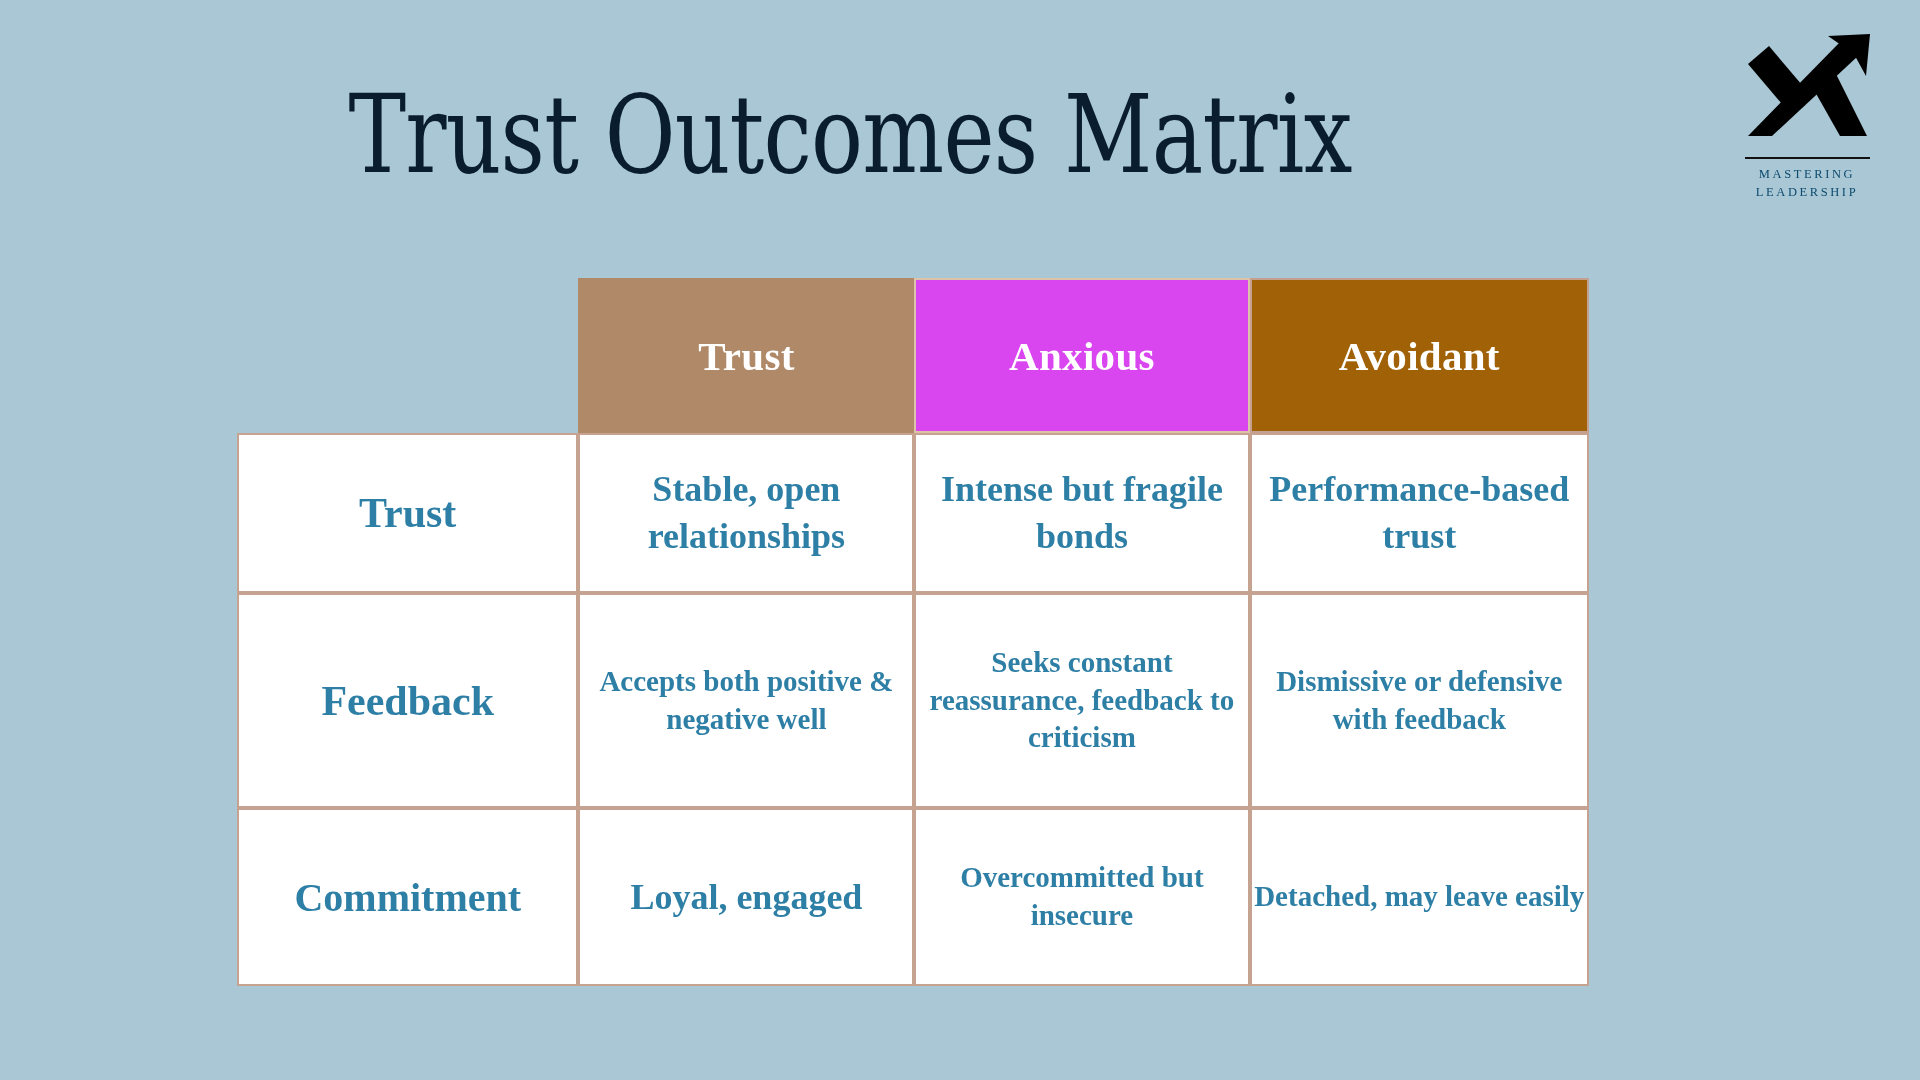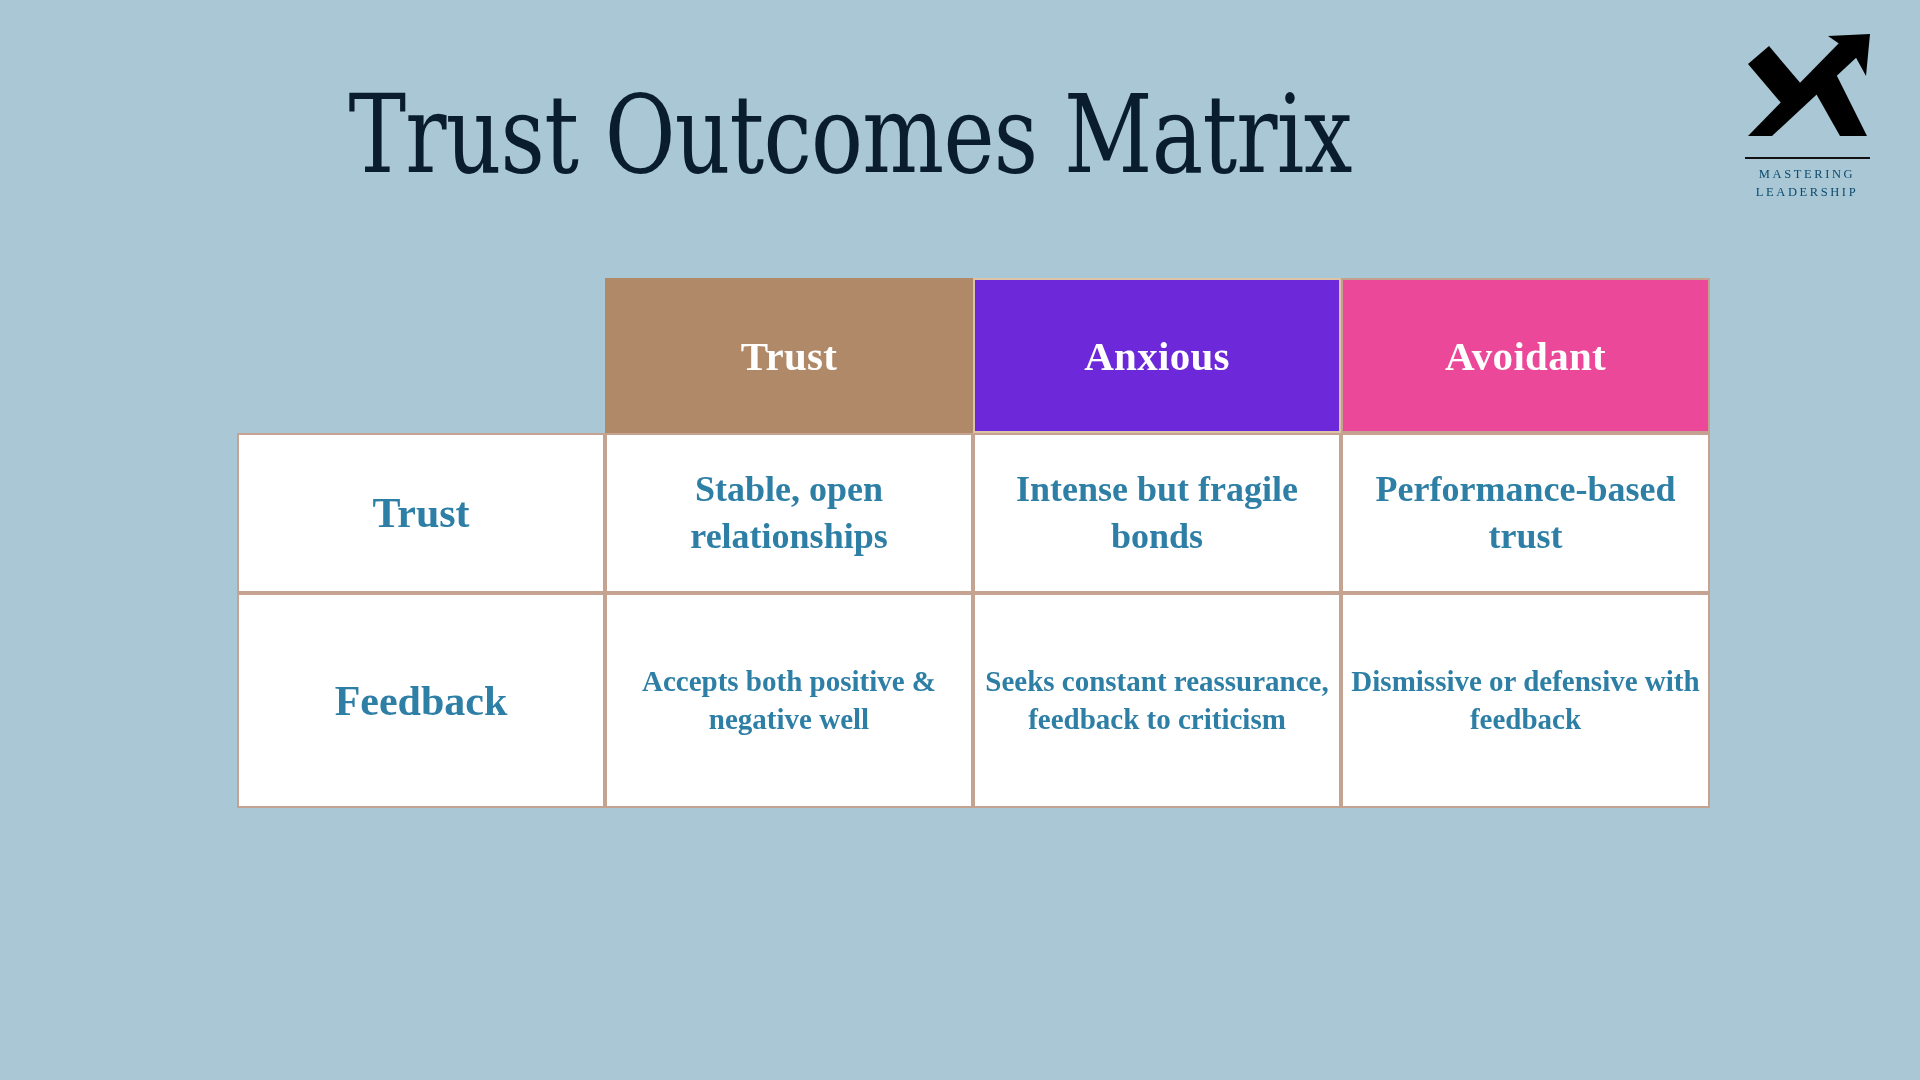--- a/index.html
+++ b/index.html
@@ -45,42 +45,42 @@
     letter-spacing:2.6px;
     line-height:1.45;
     color:#0c4a6e;
     text-align:center;
   }
 
   
   #matrix {
     position:absolute;
     left:237px; top:278px;
-    width:1473px;
+    width:1352px;
     border-collapse:separate;
     border-spacing:0;
   }
   #matrix td, #matrix th { padding:0; }
 
   .corner-blank { background:transparent; border:none; }
 
   .hdr {
     color:#ffffff;
     font-family:"Liberation Serif", serif;
     font-weight:700;
     font-size:41px;
     letter-spacing:0.3px;
     height:155px;
     text-align:center;
     vertical-align:middle;
     border:2px solid #c6a391;
   }
   .hdr.c1 { background:#b08a68; border-color:#b08a68; }
-  .hdr.c2 { background:#6d28d9; border-color:#dcc2a6; }
-  .hdr.c3 { background:#ec4899; border-color:#c4a091; }
+  .hdr.c2 { background:#d946ef; border-color:#dcc2a6; }
+  .hdr.c3 { background:#a16207; border-color:#c4a091; }
 
   .rowlabel, .cell {
     background:#ffffff;
     border:2px solid #c6a391;
     text-align:center;
     vertical-align:middle;
     color:#2e7fa5;
     font-family:"Liberation Serif", serif;
     font-weight:700;
   }
@@ -135,14 +135,20 @@
       <td class="cell">Stable, open relationships</td>
       <td class="cell">Intense but fragile bonds</td>
       <td class="cell">Performance-based trust</td>
     </tr>
     <tr class="r2">
       <td class="rowlabel">Feedback</td>
       <td class="cell lg">Accepts both positive &amp; negative well</td>
       <td class="cell lg">Seeks constant reassurance, feedback to criticism</td>
       <td class="cell lg">Dismissive or defensive with feedback</td>
     </tr>
+    <tr class="r3">
+      <td class="rowlabel small">Commitment</td>
+      <td class="cell">Loyal, engaged</td>
+      <td class="cell lg">Overcommitted but insecure</td>
+      <td class="cell lg">Detached, may leave easily</td>
+    </tr>
   </tbody>
 </table>
 
 </body></html>

